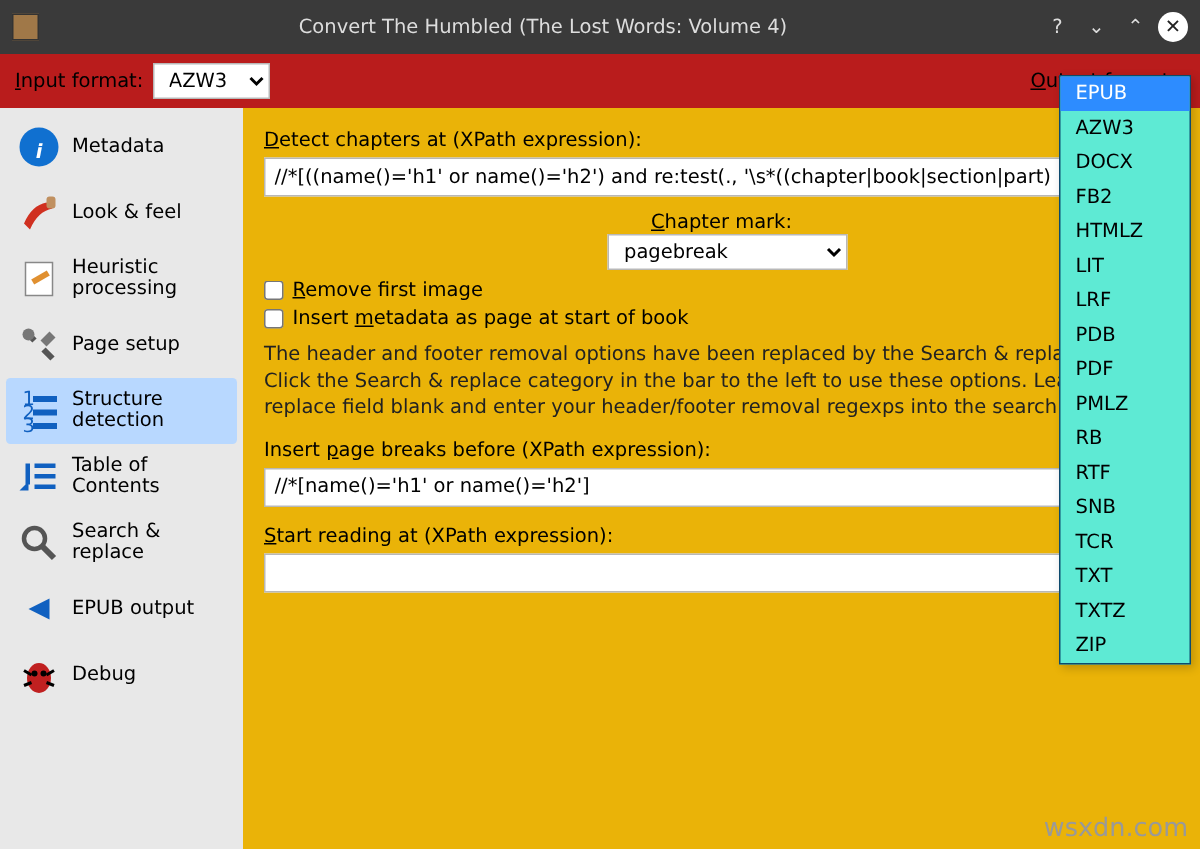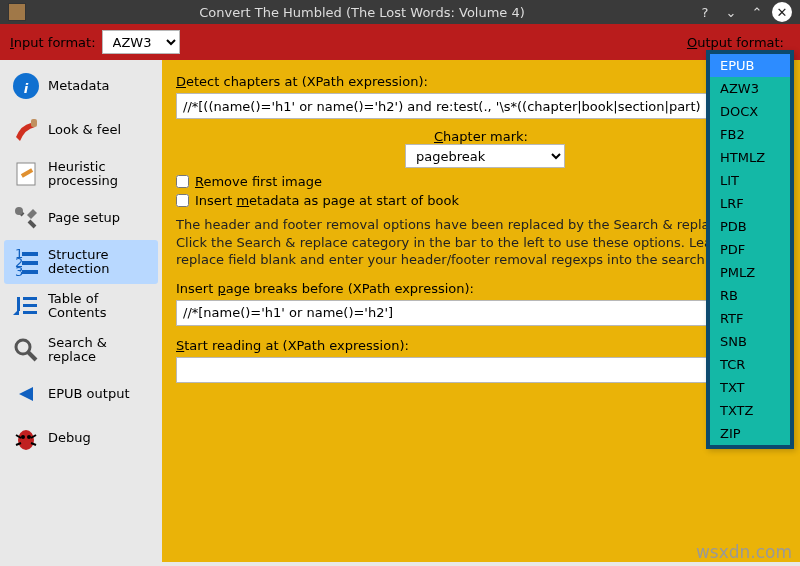--- a/index.html
+++ b/index.html
@@ -1,17 +1,17 @@
 <!DOCTYPE html>
 <html><head>
 <meta charset="utf-8">
 <style>
   * { box-sizing: border-box; margin: 0; padding: 0; font-family: "DejaVu Sans", Arial, sans-serif; font-size: 13px; }
   body { background: #e8e8e8; width: 800px; height: 566px; overflow: hidden; position: relative; }
-  .titlebar { background: #3a3a3a; color: #ddd; height: 24px; display: flex; align-items: center; padding: 0 8px; }
+  .titlebar { background: #3a3a3a; color: #ddd; height: 36px; display: flex; align-items: center; padding: 0 8px; }
   .titlebar .app-icon { width: 18px; height: 18px; background: #a07848; border: 1px solid #333; margin-right: 8px; }
   .titlebar .title { flex: 1; text-align: center; color: #ddd; font-size: 13px; }
   .titlebar .ctl { width: 22px; height: 22px; display: flex; align-items: center; justify-content: center; color: #ddd; margin-left: 4px; cursor: pointer; }
   .titlebar .ctl.close { background: #fff; color: #222; border-radius: 50%; width: 20px; height: 20px; font-weight: bold; }
   .topbar { display: flex; align-items: center; padding: 6px 10px; background: #b91c1c; }
   .topbar label { margin-right: 6px; }
   .topbar .spacer { flex: 1; }
   select, input[type=text] { background: #fff; border: 1px solid #b8b8b8; padding: 3px 6px; font-size: 13px; }
   select { height: 24px; }
   .main { display: flex; height: calc(566px - 28px - 36px); }
@@ -19,21 +19,21 @@
   .side-item { display: flex; align-items: center; padding: 6px 6px; cursor: pointer; border-radius: 3px; min-height: 40px; }
   .side-item.selected { background: #b8d8ff; }
   .side-item .icon { width: 32px; height: 32px; margin-right: 6px; flex-shrink: 0; display:flex; align-items:center; justify-content:center; }
   .side-item .lbl { font-size: 13px; line-height: 1.1; }
   .content { flex: 1; padding: 8px 14px; background: #eab308; overflow: hidden; }
   .field-label { margin: 6px 0 4px 0; display: block; }
   .field-input { width: 100%; height: 26px; }
   .row { display: flex; align-items: center; margin: 4px 0; }
   .chk { margin-right: 6px; }
   .helptext { margin: 8px 0 12px 0; color: #222; line-height: 1.35; }
-  .dropdown { position: absolute; top: 50px; right: 6px; width: 88px; background: #14b8a6; border: 4px solid #0c4a6e; box-shadow: 2px 2px 6px rgba(0,0,0,.2); z-index: 10; }
+  .dropdown { position: absolute; top: 50px; right: 6px; width: 88px; background: #5eead4; border: 1px solid #0c4a6e; box-shadow: 2px 2px 6px rgba(0,0,0,.2); z-index: 10; }
   .dropdown .opt { padding: 4px 10px; cursor: pointer; font-size: 13px; }
   .dropdown .opt.sel { background: #2d8cff; color: #fff; }
   .u { text-decoration: underline; }
   .watermark { position:absolute; bottom:4px; right:8px; font-size:17px; color:#999; }
 </style>
 </head>
 <body>
 
 <div class="titlebar">
   <div class="app-icon"></div>

